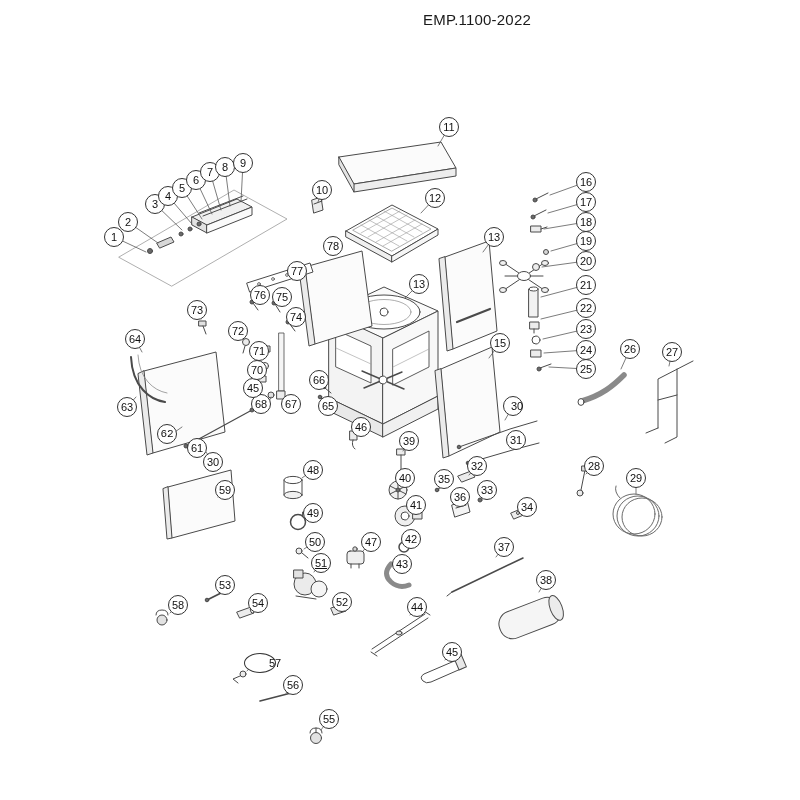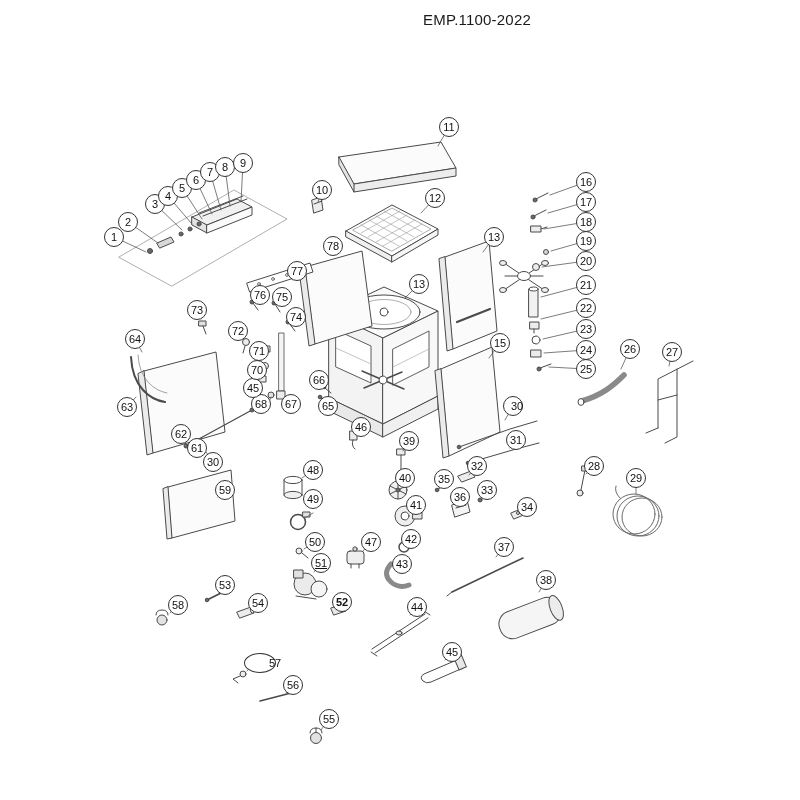--- a/index.html
+++ b/index.html
@@ -520,34 +520,34 @@
       <div class="balloon" style="left: 399px; top: 431px;">39</div>
       <div class="balloon" style="left: 395px; top: 468px;">40</div>
       <div class="balloon" style="left: 406px; top: 495px;">41</div>
       <div class="balloon" style="left: 401px; top: 529px;">42</div>
       <div class="balloon" style="left: 392px; top: 554px;">43</div>
       <div class="balloon" style="left: 407px; top: 597px;">44</div>
       <div class="balloon" style="left: 442px; top: 642px;">45</div>
       <div class="balloon" style="left: 351px; top: 417px;">46</div>
       <div class="balloon" style="left: 361px; top: 532px;">47</div>
       <div class="balloon" style="left: 303px; top: 460px;">48</div>
-      <div class="balloon" style="left: 303px; top: 489px;">49</div>
+      <div class="balloon" style="left: 303px; top: 503px;">49</div>
       <div class="balloon" style="left: 305px; top: 532px;">50</div>
       <div class="balloon" style="left: 311px; top: 553px; text-decoration: underline;">51</div>
-      <div class="balloon" style="left: 332px; top: 592px; font-weight: bold;">52</div>
+      <div class="balloon" style="left: 332px; top: 592px;">52</div>
       <div class="balloon" style="left: 215px; top: 575px;">53</div>
       <div class="balloon" style="left: 248px; top: 593px;">54</div>
       <div class="balloon" style="left: 319px; top: 709px;">55</div>
       <div class="balloon" style="left: 283px; top: 675px;">56</div>
       <div class="balloon" style="left: 244px; top: 653px; padding-left: 30px;">57</div>
       <div class="balloon" style="left: 168px; top: 595px;">58</div>
       <div class="balloon" style="left: 215px; top: 480px;">59</div>
       <div class="balloon" style="left: 203px; top: 452px;">30</div>
       <div class="balloon" style="left: 187px; top: 438px;">61</div>
-      <div class="balloon" style="left: 171px; top: 424px;">62</div>
+      <div class="balloon" style="left: 157px; top: 424px; font-family: Liberation Mono, monospace;">62</div>
       <div class="balloon" style="left: 117px; top: 397px;">63</div>
       <div class="balloon" style="left: 125px; top: 329px;">64</div>
       <div class="balloon" style="left: 318px; top: 396px;">65</div>
       <div class="balloon" style="left: 309px; top: 370px;">66</div>
       <div class="balloon" style="left: 281px; top: 394px;">67</div>
       <div class="balloon" style="left: 251px; top: 394px;">68</div>
       <div class="balloon" style="left: 243px; top: 378px;">45</div>
       <div class="balloon" style="left: 247px; top: 360px;">70</div>
       <div class="balloon" style="left: 249px; top: 341px;">71</div>
       <div class="balloon" style="left: 228px; top: 321px;">72</div>

